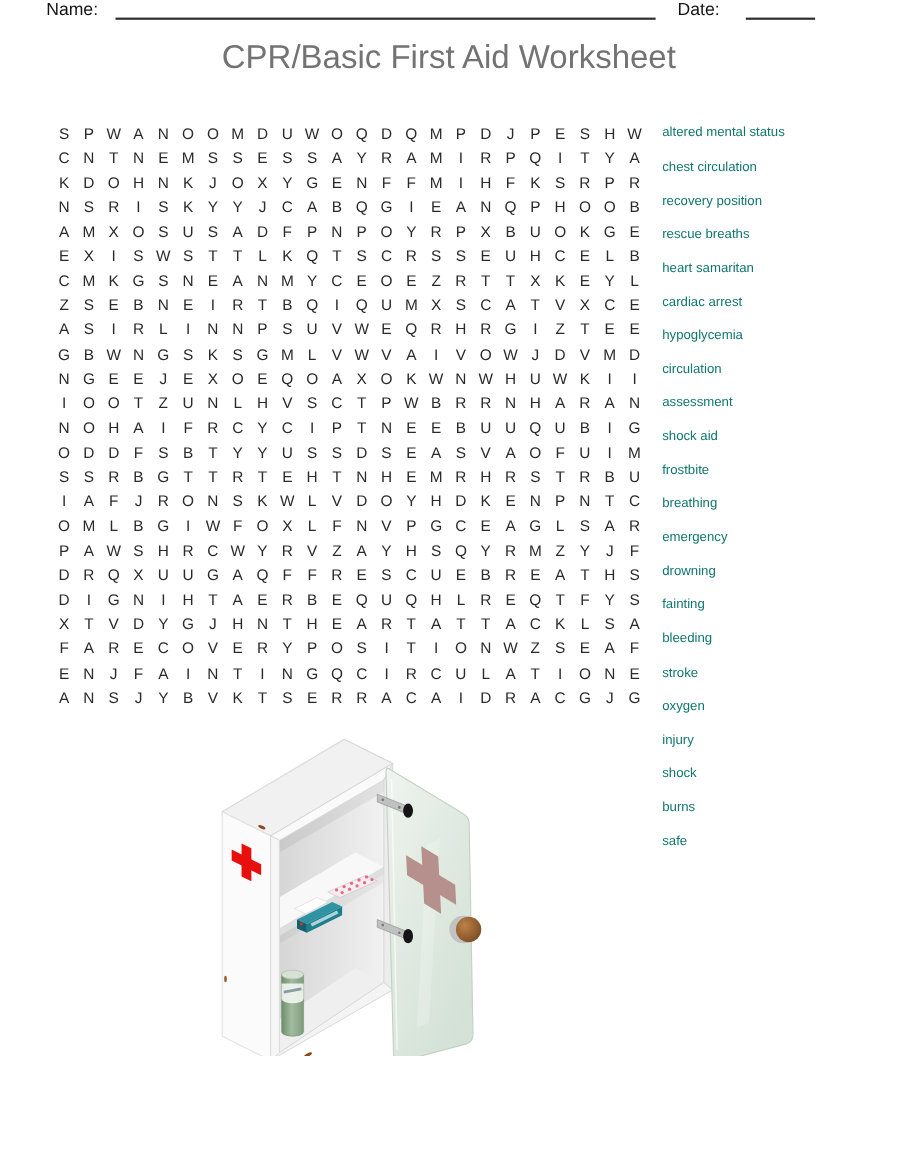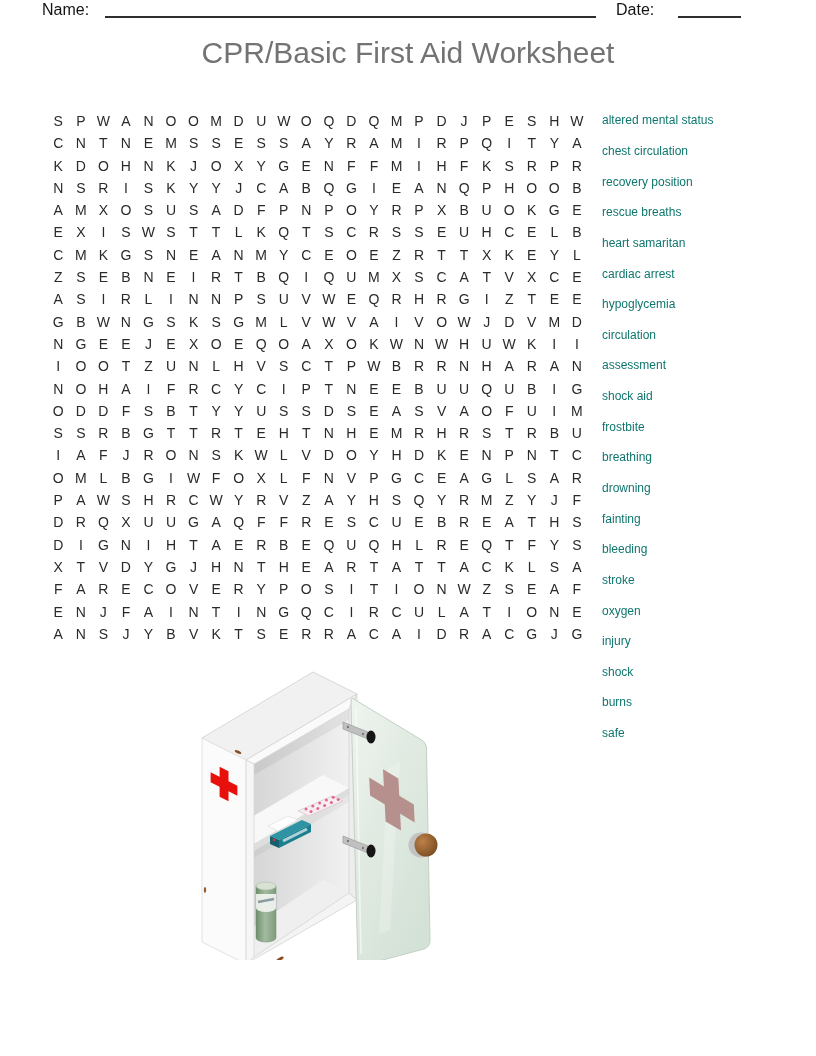--- a/index.html
+++ b/index.html
@@ -624,20 +624,21 @@
       <li>recovery position</li>
       <li>rescue breaths</li>
       <li>heart samaritan</li>
       <li>cardiac arrest</li>
       <li>hypoglycemia</li>
       <li>circulation</li>
       <li>assessment</li>
       <li>shock aid</li>
       <li>frostbite</li>
       <li>breathing</li>
+      <li>emergency</li>
       <li>drowning</li>
       <li>fainting</li>
       <li>bleeding</li>
       <li>stroke</li>
       <li>oxygen</li>
       <li>injury</li>
       <li>shock</li>
       <li>burns</li>
       <li>safe</li>
     </ul>

